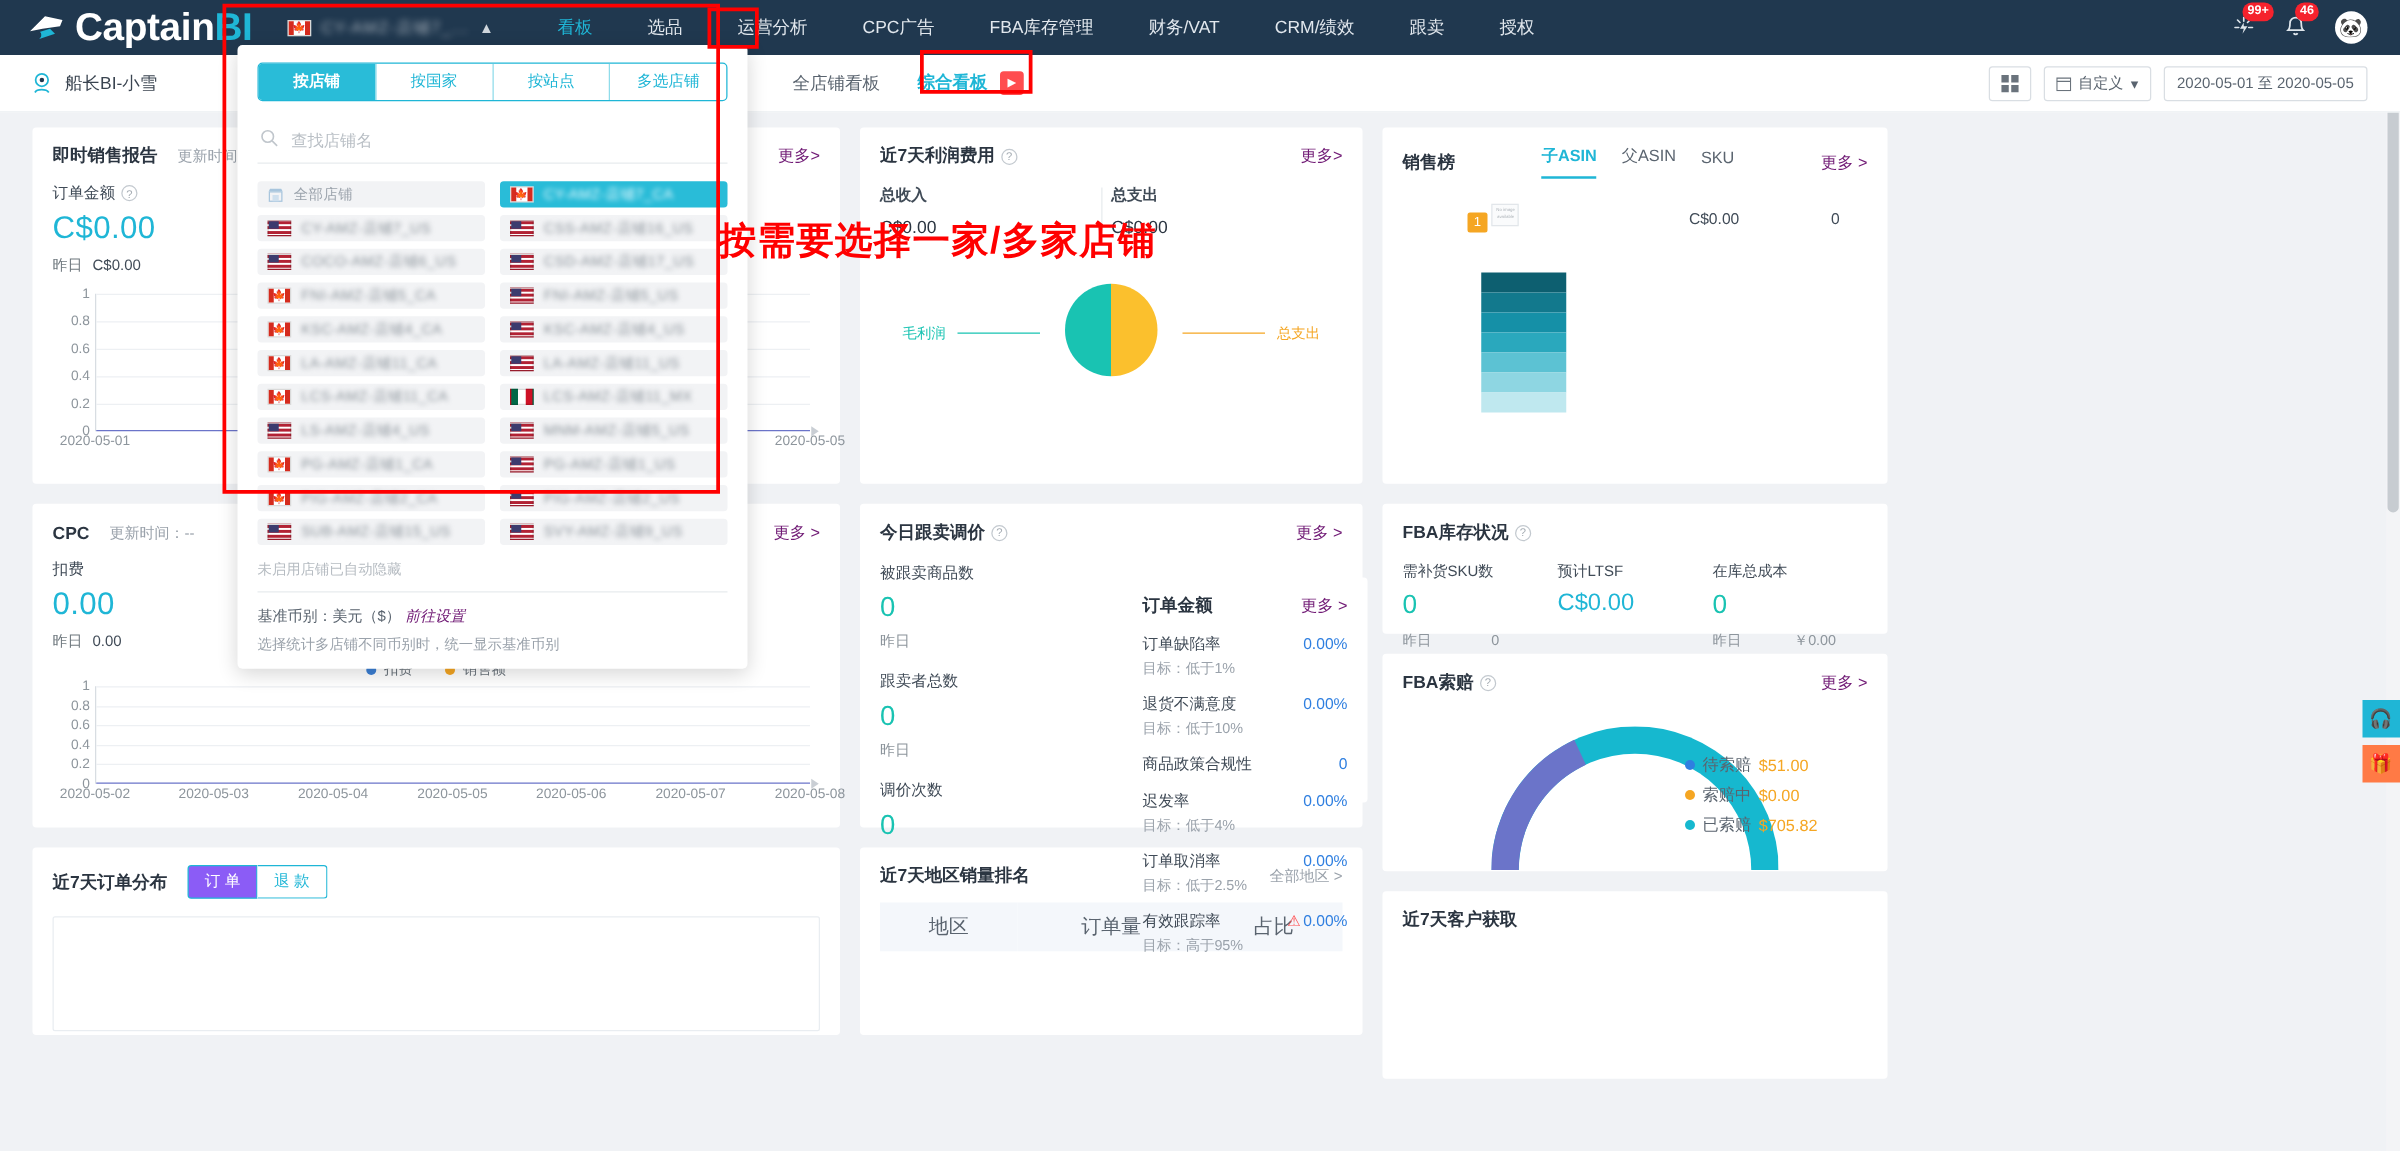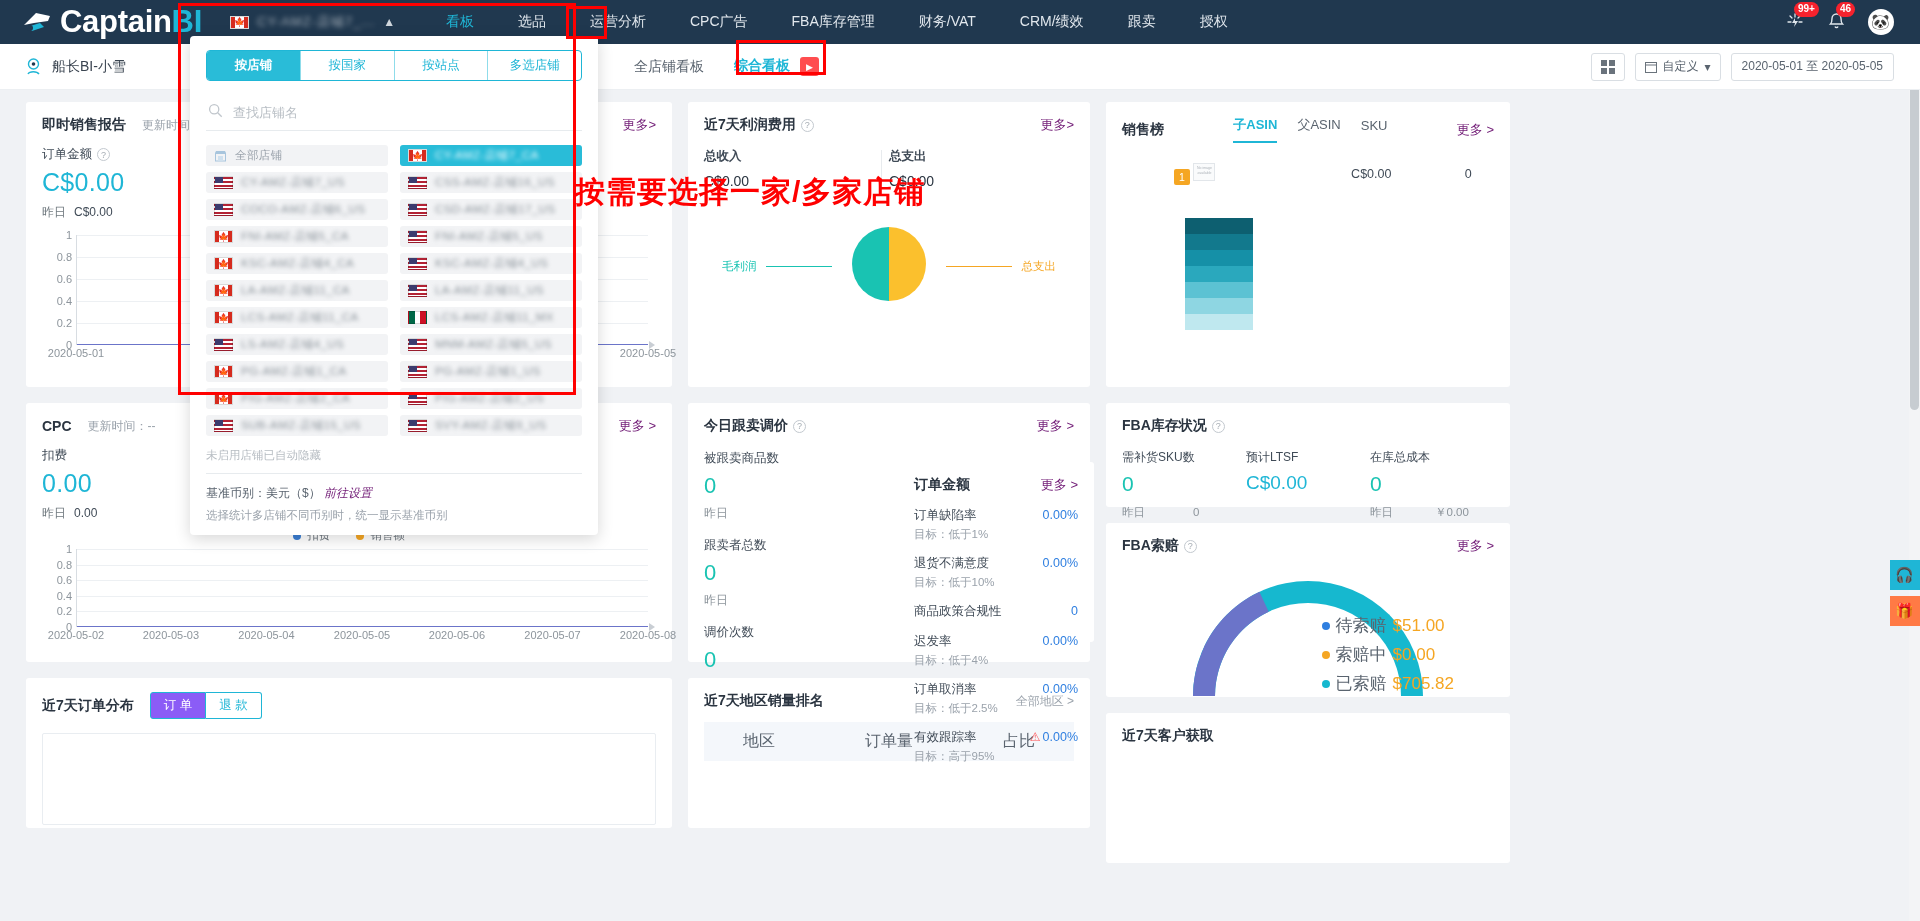--- a/index.html
+++ b/index.html
@@ -206,21 +206,21 @@
   .gauge-ring {
     width:230px; height:230px; border-radius:50%;
     border:22px solid #16b8cf; border-bottom-color:transparent;
     box-sizing:border-box;
   }
   .gauge-acc {
     position:absolute; left:0; top:0; width:230px;height:230px;border-radius:50%;
     border:22px solid transparent; border-left-color:#6b74c9;
     transform: rotate(20deg); box-sizing:border-box;
   }
-  .gauge-legend { position:absolute; right:40px; top:51px; font-size:17px; }
+  .gauge-legend { position:absolute; right:40px; top:40px; font-size:13px; }
   .gl-row { display:flex; align-items:center; gap:6px; margin-bottom:6px; color:#5a646f; }
   .gl-row b { font-weight:normal; color:#f5a623; }
   .seg { display:inline-flex; margin-left: 16px; }
   .seg-b {
     font-size:12.5px; padding:4px 13px; border:1px solid #1fb6d6; cursor:pointer; color:#1fb6d6; background:#fff;
   }
   .seg-b.on { background:#8b5cf6; color:#fff; }
   .seg-b:first-child { border-radius:3px 0 0 3px; }
   .seg-b:last-child { border-radius:0 3px 3px 0; border-left:none;}
 

